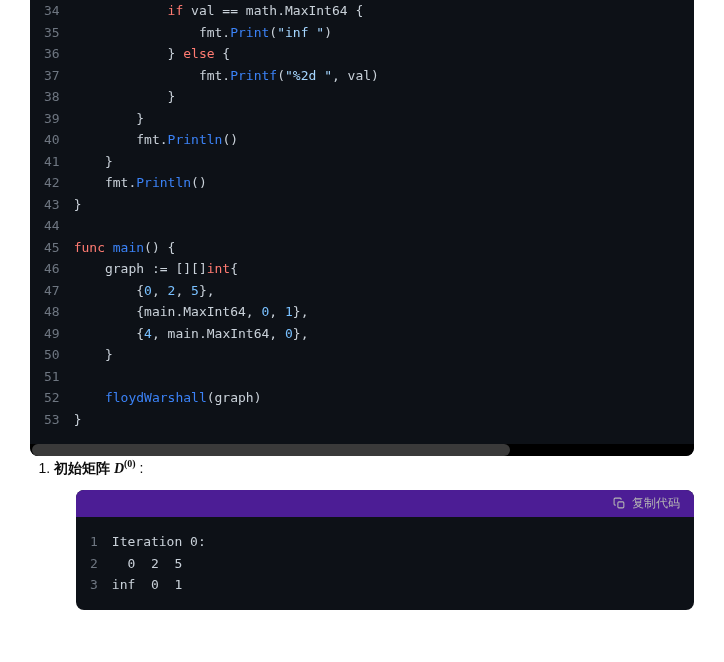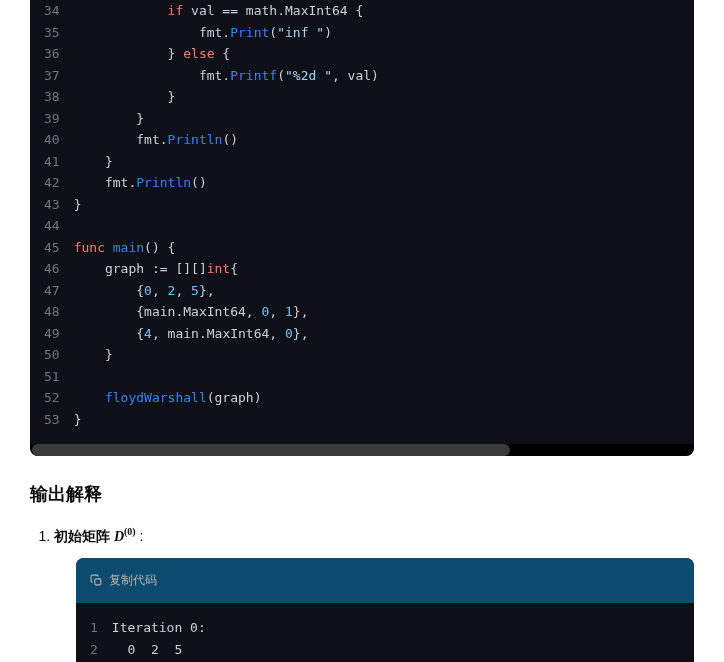--- a/index.html
+++ b/index.html
@@ -12,26 +12,26 @@
   }
   .wrap { padding: 0 30px 20px 30px; }
   .code-block {
     background: #0d1117;
     border-radius: 8px;
     overflow: hidden;
     position: relative;
   }
   .code-block.first { border-top-left-radius: 0; border-top-right-radius: 0; }
   .code-header {
-    background: #0c4a6e;
+    background: #4c1d95;
     color: #b4b4b4;
     font-size: 12px;
-    padding: 13px 14px;
+    padding: 4px 14px;
     display: flex;
-    justify-content: flex-start;
+    justify-content: flex-end;
     align-items: center;
   }
   .copy-btn {
     display: inline-flex;
     align-items: center;
     gap: 6px;
     cursor: pointer;
     color: #b4b4b4;
     font-size: 12px;
   }
@@ -133,21 +133,20 @@
     <span class="ident">}</span>
 
     <span class="fn">floydWarshall</span><span class="ident">(graph)</span>
 <span class="ident">}</span></div>
     </div>
     <div class="scroll-shadow">
       <div class="scroll-thumb"></div>
     </div>
   </div>
 
-  <h3 class="section-title">输出解释</h3>
 
   <ol>
     <li>
       <strong>
         <span>初始矩阵 </span><span style="font-family:serif;font-style:italic;">D</span><span class="math-sup" style="font-family:serif;">(0)</span>
       </strong><span>:</span>
 
       <div class="child-code">
         <div class="code-block">
           <div class="code-header">

